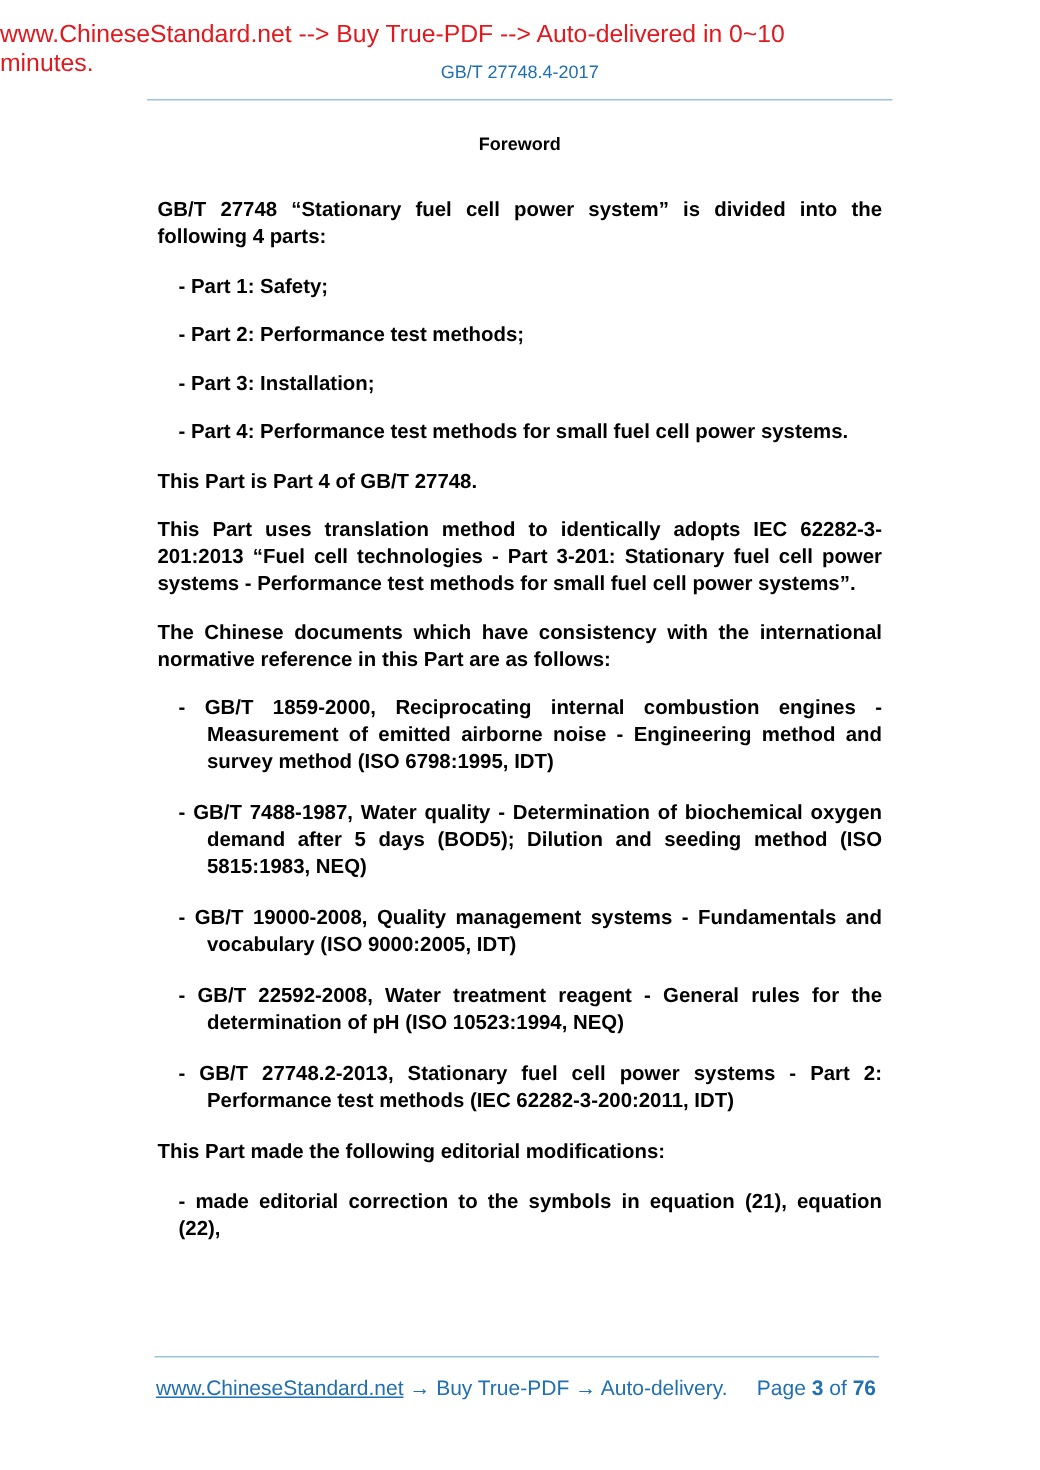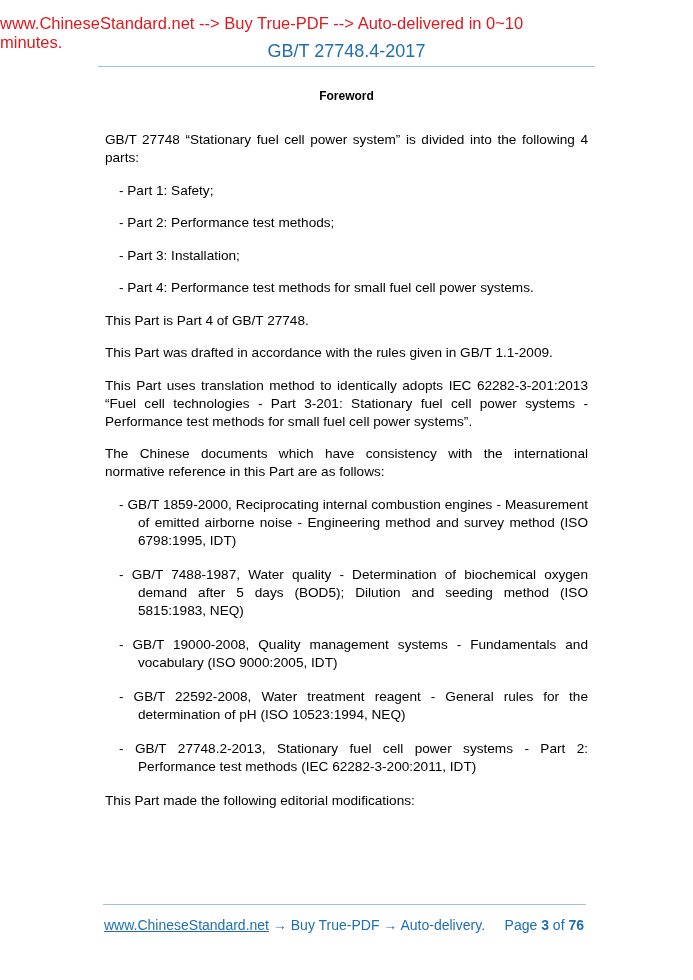--- a/index.html
+++ b/index.html
@@ -1,25 +1,25 @@
 <!DOCTYPE html>
 <html><head>
 <meta charset="utf-8">
 <style>
   html, body { margin:0; padding:0; background:#ffffff; }
   body { width:693px; height:980px; position:relative; overflow:hidden;
          font-family:"Liberation Sans", sans-serif; color:#000; }
   .banner { position:absolute; top:14px; left:0; width:569px; 
             color:#e0191f; font-size:16.5px; letter-spacing:0; }
   .docid { position:absolute; top:41px; left:0; width:693px; text-align:center;
-           color:#1f6fb2; font-size:18px; }
+           color:#1f6fb2; font-size:12px; }
   .hr-top { position:absolute; top:66px; left:98px; width:497px; height:1px; background:#9cc3dc; }
   .title { position:absolute; top:89px; left:0; width:693px; text-align:center;
            font-weight:bold; font-size:12px; }
-  .body { position:absolute; top:131px; left:105px; width:483px; font-size:13.6px; line-height:18px; }
+  .body { position:absolute; top:131px; left:105px; width:483px; font-size:13.6px; line-height:18px;font-weight:bold; }
   .p { text-align:justify; margin:0 0 14.5px 0; }
   .li { text-align:justify; margin:0 0 14.5px 0; padding-left:14px; }
   .ref { text-align:justify; margin:0 0 16px 0; padding-left:33px; text-indent:-19px; }
   .hr-bot { position:absolute; top:904px; left:103px; width:483px; height:1px; background:#9cc3dc; }
   .footer { position:absolute; top:917px; left:104px; width:480px; font-size:14px; color:#1f6fb2; }
   .footer a { color:#1f6fb2; text-decoration:underline; }
   .pageinfo { position:absolute; right:0; top:0; }
   .pageinfo b { font-weight:bold; }
 </style>
 </head>
@@ -31,28 +31,28 @@
 
 <div class="title">Foreword</div>
 
 <div class="body">
   <p class="p">GB/T 27748 “Stationary fuel cell power system” is divided into the following 4 parts:</p>
   <p class="li">- Part 1: Safety;</p>
   <p class="li">- Part 2: Performance test methods;</p>
   <p class="li">- Part 3: Installation;</p>
   <p class="li">- Part 4: Performance test methods for small fuel cell power systems.</p>
   <p class="p">This Part is Part 4 of GB/T 27748.</p>
-  <p class="p">This Part was drafted in accordance with the rules given in GB/T 1.1-2009.</p>
   <p class="p">This Part uses translation method to identically adopts IEC 62282-3-201:2013 “Fuel cell technologies - Part 3-201: Stationary fuel cell power systems - Performance test methods for small fuel cell power systems”.</p>
   <p class="p">The Chinese documents which have consistency with the international normative reference in this Part are as follows:</p>
   <p class="ref">- GB/T 1859-2000, Reciprocating internal combustion engines - Measurement of emitted airborne noise - Engineering method and survey method (ISO 6798:1995, IDT)</p>
   <p class="ref">- GB/T 7488-1987, Water quality - Determination of biochemical oxygen demand after 5 days (BOD5); Dilution and seeding method (ISO 5815:1983, NEQ)</p>
   <p class="ref">- GB/T 19000-2008, Quality management systems - Fundamentals and vocabulary (ISO 9000:2005, IDT)</p>
   <p class="ref">- GB/T 22592-2008, Water treatment reagent - General rules for the determination of pH (ISO 10523:1994, NEQ)</p>
   <p class="ref">- GB/T 27748.2-2013, Stationary fuel cell power systems - Part 2: Performance test methods (IEC 62282-3-200:2011, IDT)</p>
   <p class="p">This Part made the following editorial modifications:</p>
+  <p class="li">- made editorial correction to the symbols in equation (21), equation (22),</p>
 </div>
 
 <div class="hr-bot"></div>
 <div class="footer">
   <a>www.ChineseStandard.net</a><span> → Buy True-PDF → Auto-delivery.</span>
   <span class="pageinfo"><span>Page </span><b>3</b><span> of </span><b>76</b></span>
 </div>
 
 </body></html>

